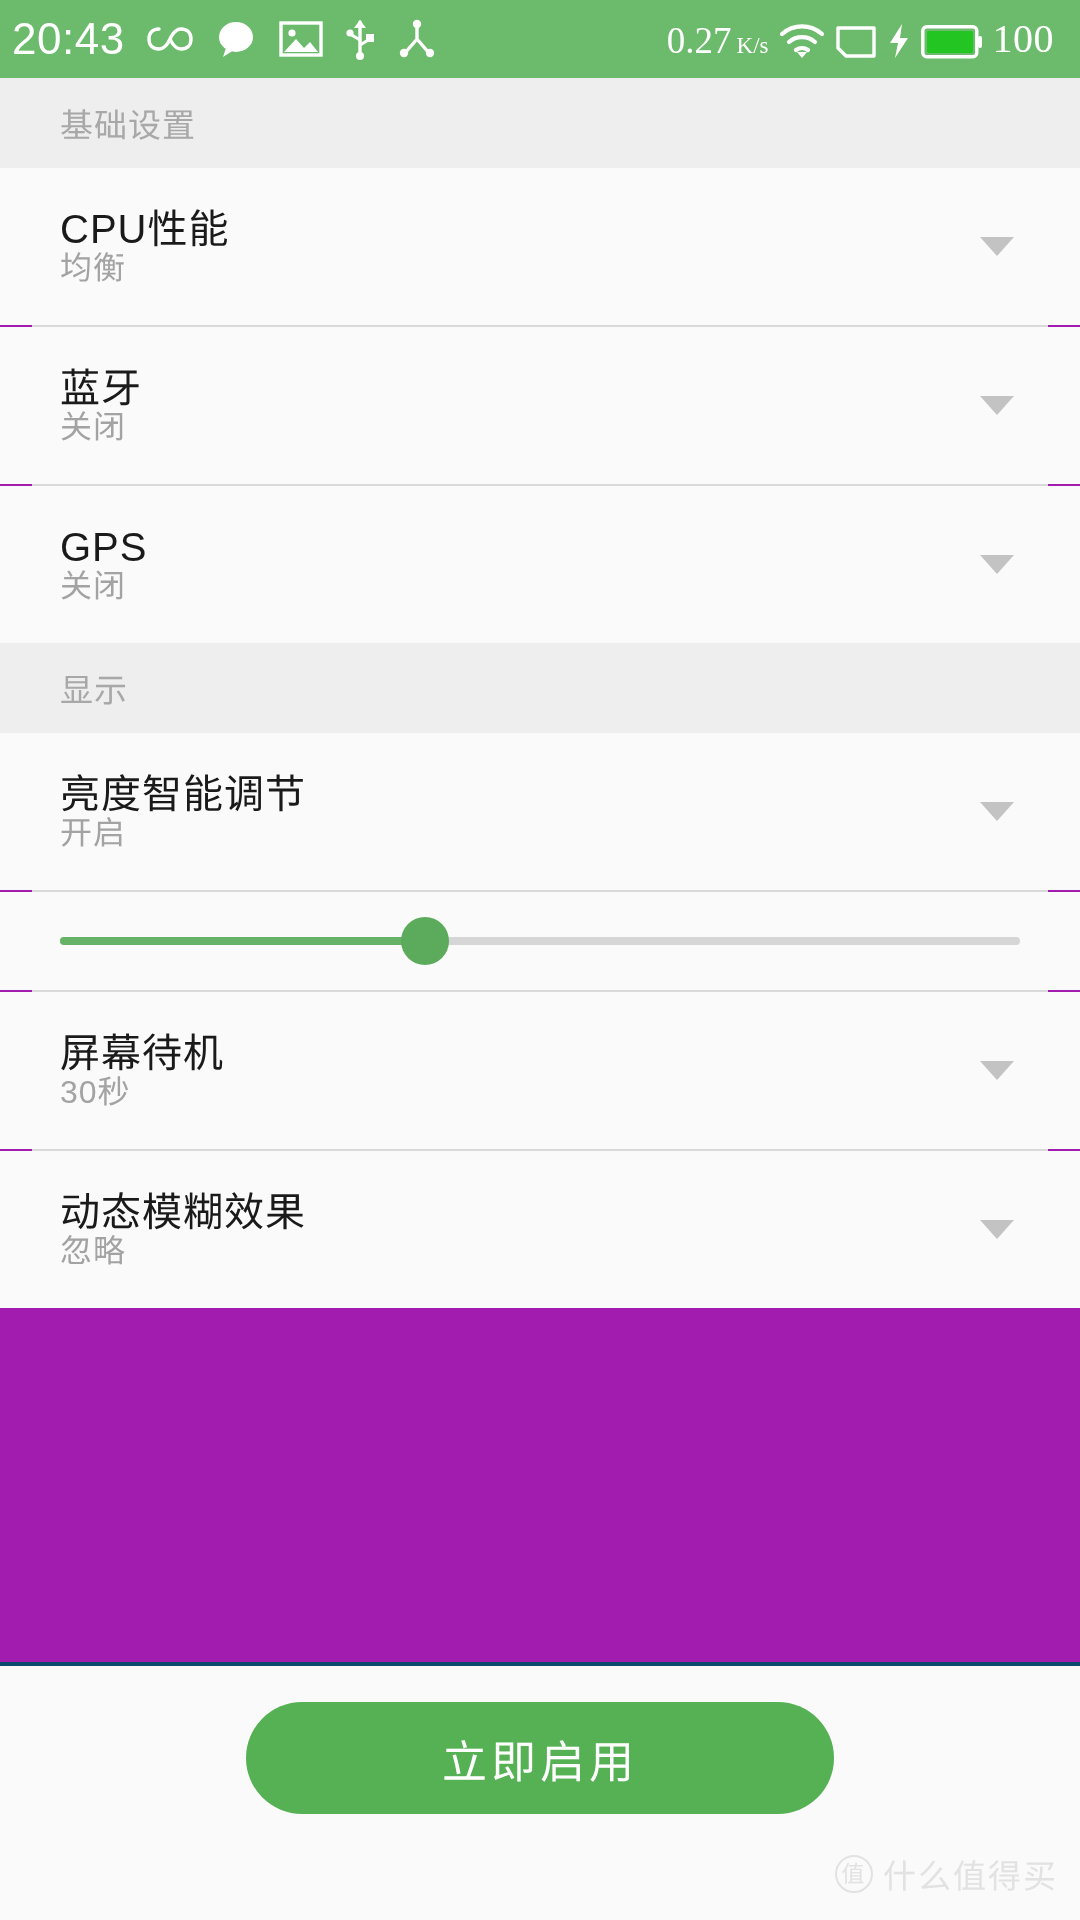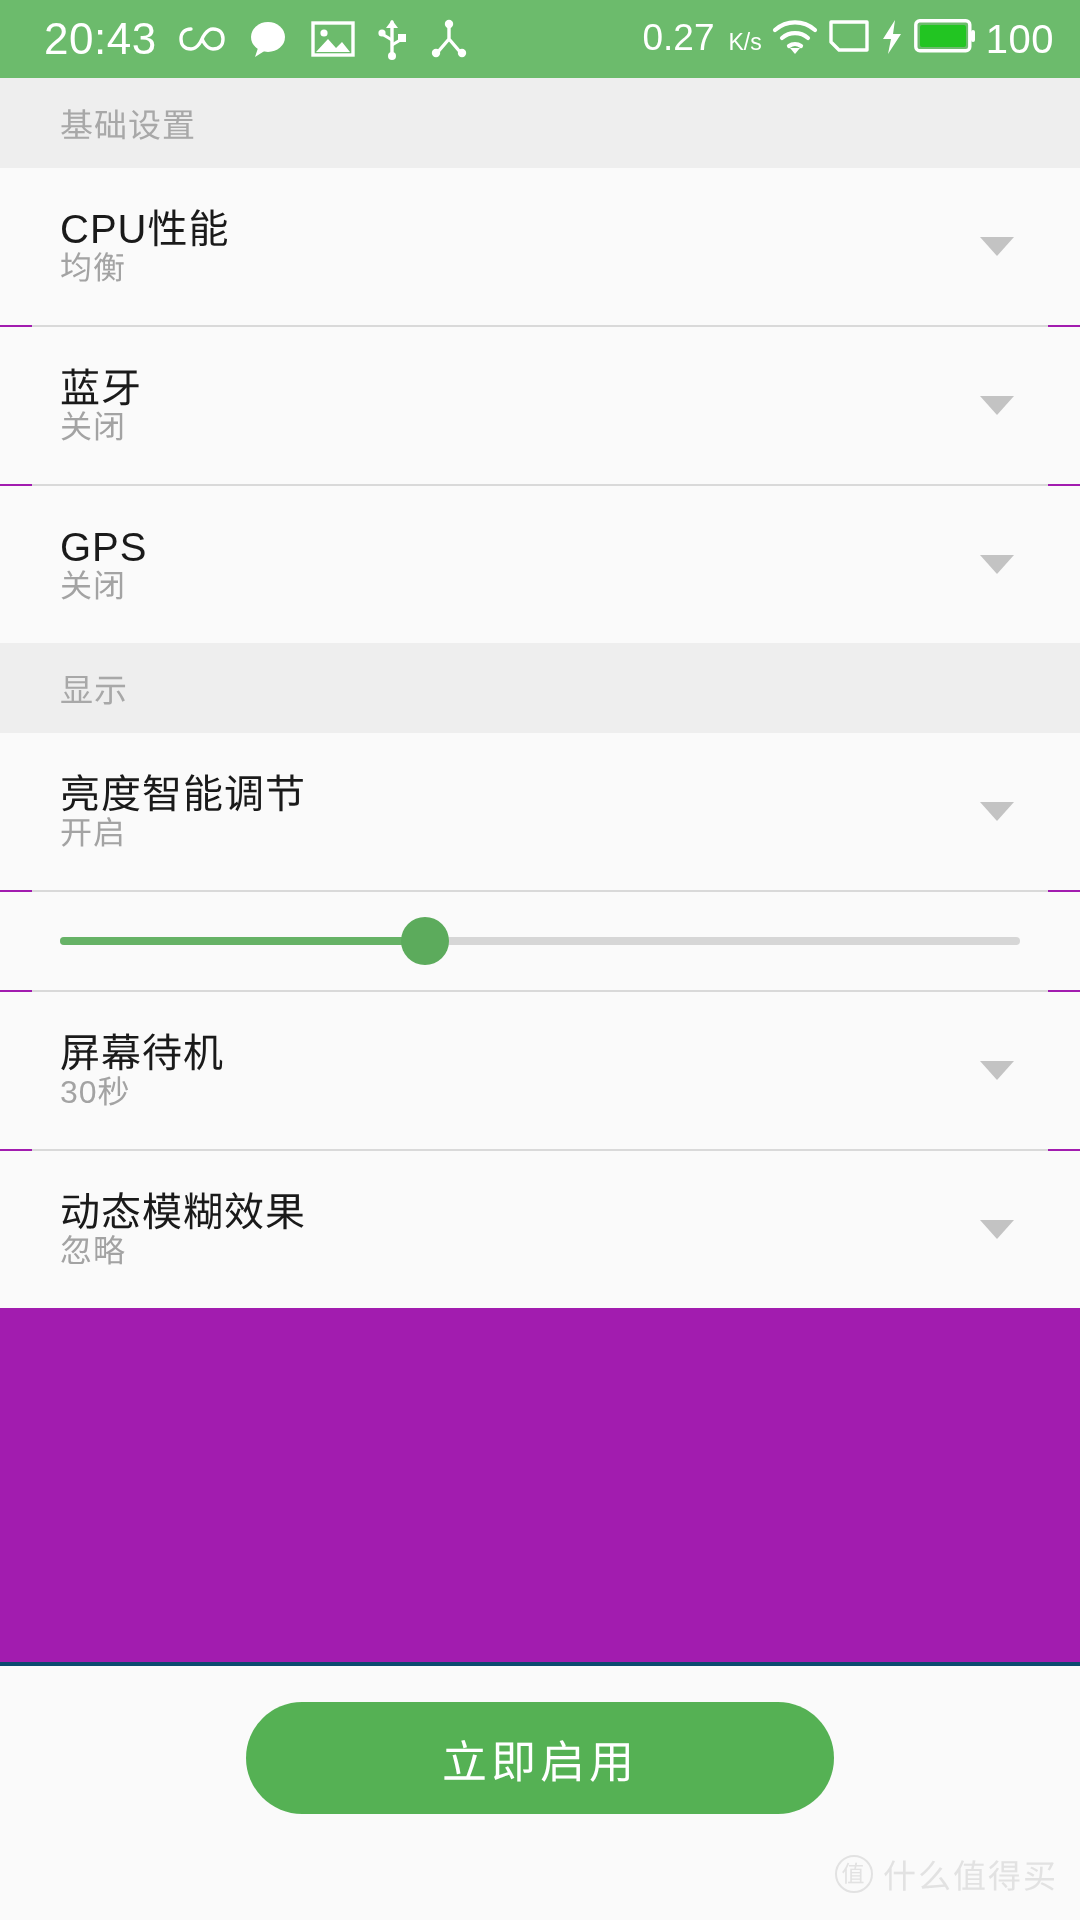--- a/index.html
+++ b/index.html
@@ -14,28 +14,28 @@
     width:1080px; height:1920px;
     background:#fafafa;
     display:flex; flex-direction:column;
   }
 
   
   .statusbar{
     height:78px; flex:0 0 78px;
     background:#6cbb6c;
     display:flex; align-items:center;
-    padding:0 26px 0 44px;
+    padding:0 26px 0 12px;
     color:#ffffff;
   }
   .sb-left{ display:flex; align-items:center; gap:22px; }
-  .sb-right{ margin-left:auto; display:flex; align-items:flex-start; gap:10px; }
+  .sb-right{ margin-left:auto; display:flex; align-items:flex-end; gap:10px;font-family:Liberation Serif, serif; }
   .sb-clock{ font-size:44px; letter-spacing:0.5px; font-weight:400; line-height:1; }
   .sb-rate{ font-size:37px; line-height:1; display:flex; align-items:baseline; }
-  .sb-rate .unit{ font-size:23px; margin-left:14px; }
+  .sb-rate .unit{ font-size:23px; margin-left:5px; }
   .sb-batt-num{ font-size:40px; line-height:1; letter-spacing:0.5px; }
   .ico{ display:inline-flex; align-items:center; justify-content:center; }
 
   
   .titlebar{
     height:100px; flex:0 0 100px;
     background:linear-gradient(#6cbb6c,#63b463);
     display:flex; align-items:center;
     padding:0 0 0 48px;
     color:#fff;

